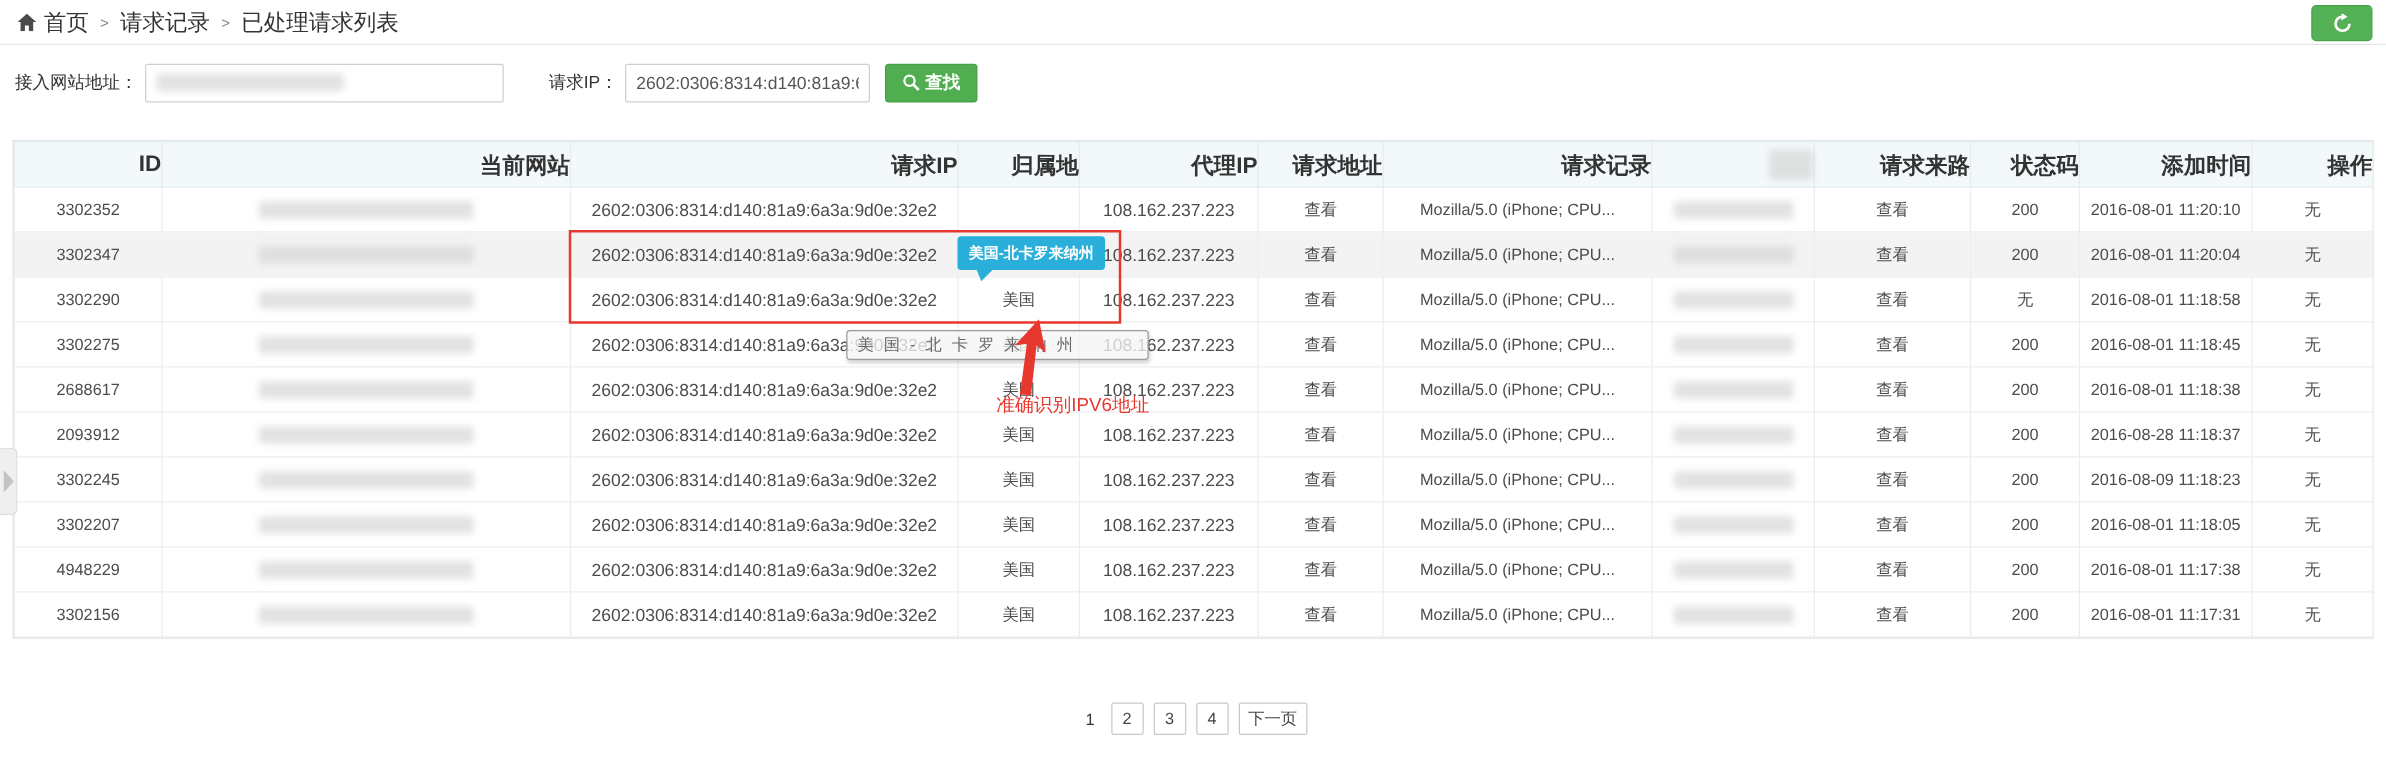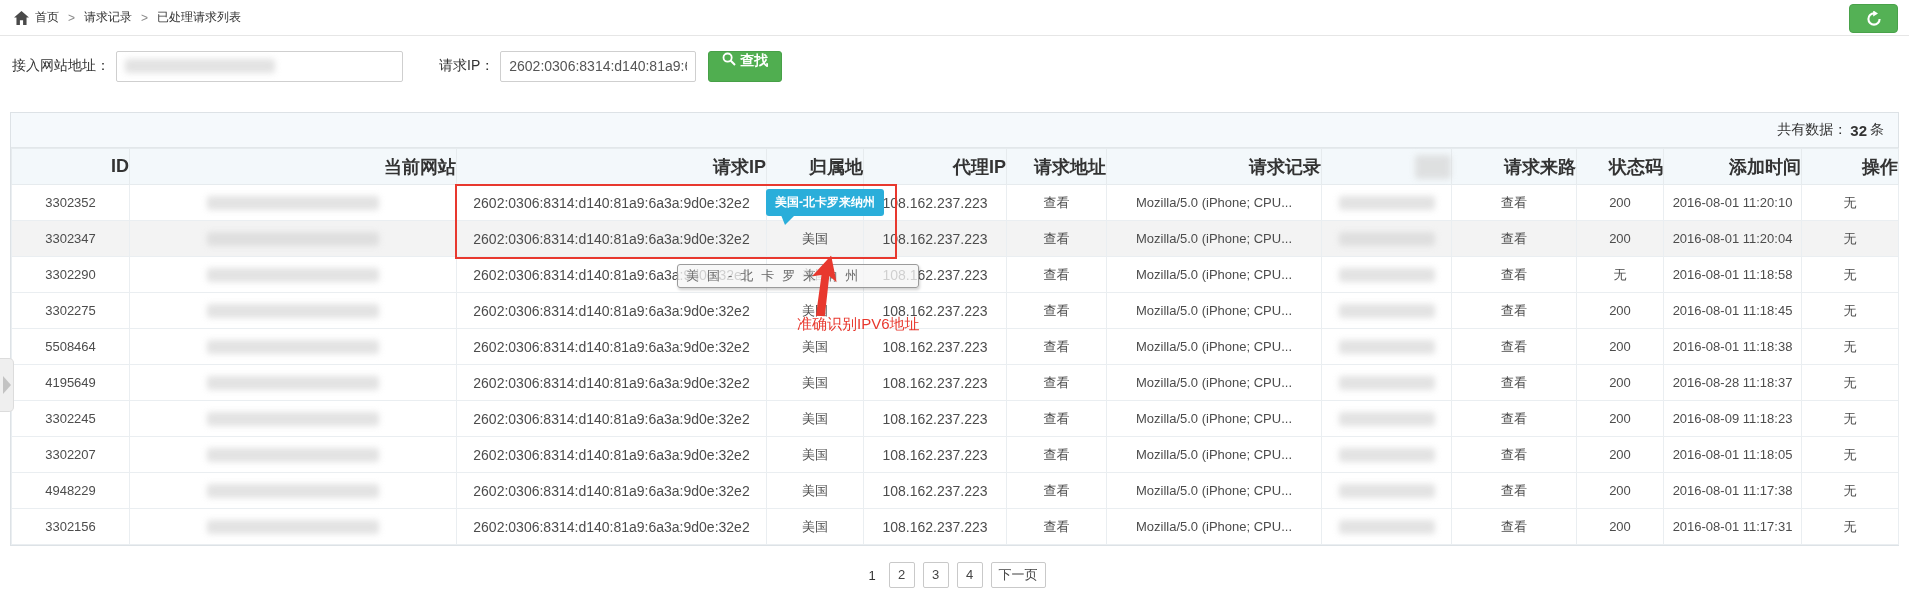--- a/index.html
+++ b/index.html
@@ -13,21 +13,21 @@
   }
   
   .crumb-bar {
     height: 36px;
     display: flex; align-items: center;
     padding: 0 14px;
     border-bottom: 1px solid #e6e6e6;
     background: #fff;
   }
   .crumb-bar .home-ic { width: 15px; height: 14px; margin-right: 6px; }
-  .crumb { font-size: 12px; color: #333; }
+  .crumb { font-size: 18px; color: #333; }
   .crumb-sep { font-size: 12px; color: #8a8a8a; margin: 0 9px; }
   .refresh-btn {
     position: absolute; top: 4px; right: 11px;
     width: 49px; height: 29px;
     background: #54b155; border: 1px solid #49a24a; border-radius: 4px;
     display: flex; align-items: center; justify-content: center;
     cursor: pointer;
   }
   
   .search-row {
@@ -42,21 +42,21 @@
     border: 1px solid #cfcfcf; border-radius: 2px;
     font-size: 14px; color: #555;
     display: flex; align-items: center; padding: 0 8px;
   }
   .fake-input { width: 287px; margin-right: 36px; }
   .real-input { width: 196px; font-family: "Liberation Sans", sans-serif; }
   .find-btn {
     margin-left: 12px; height: 31px; padding: 0 13px;
     background: #50ae50; border: 1px solid #47a047; border-radius: 3px;
     color: #fff; font-size: 14px; font-weight: bold;
-    display: flex; align-items: flex-start; gap: 4px; cursor: pointer;
+    display: flex; align-items: center; gap: 4px; cursor: pointer;
   }
   
   .blob {
     display: inline-block; height: 14px; border-radius: 3px;
     background: #d6d6d6; filter: blur(3px); opacity: .7;
     vertical-align: middle;
   }
   
   .panel {
     position: absolute; left: 10px; top: 112px; width: 1889px;
@@ -174,25 +174,20 @@
   <div class="find-btn">
     <svg width="14" height="14" viewBox="0 0 14 14">
       <circle cx="5.6" cy="5.6" r="4.1" fill="none" stroke="#fff" stroke-width="1.8"></circle>
       <line x1="8.8" y1="8.8" x2="13" y2="13" stroke="#fff" stroke-width="2"></line>
     </svg>
     <span>查找</span>
   </div>
 </div>
 
 <div class="panel">
-  <div class="panel-head">
-    <span>共有数据：</span>
-    <b>32</b>
-    <span>条</span>
-  </div>
 
   <table>
     <colgroup>
       <col style="width:118px">
         <col style="width:327px">
         <col style="width:310px">
       <col style="width:97px">
         <col style="width:143px">
         <col style="width:100px">
       <col style="width:215px">
@@ -269,35 +264,35 @@
     <td style="font-size:14px;">108.162.237.223</td>
     <td class="link-cell">查看</td>
     <td>Mozilla/5.0 (iPhone; CPU...</td>
     <td><span class="blob" style="width:96px;"></span></td>
     <td class="link-cell">查看</td>
     <td>200</td>
     <td>2016-08-01 11:18:45</td>
     <td>无</td>
   </tr>
         <tr>
-    <td>5508464</td>
+    <td>2688617</td>
     <td><span class="blob" style="width:172px;"></span></td>
     <td style="font-size:14px;">2602:0306:8314:d140:81a9:6a3a:9d0e:32e2</td>
     <td>美国</td>
     <td style="font-size:14px;">108.162.237.223</td>
     <td class="link-cell">查看</td>
     <td>Mozilla/5.0 (iPhone; CPU...</td>
     <td><span class="blob" style="width:96px;"></span></td>
     <td class="link-cell">查看</td>
     <td>200</td>
     <td>2016-08-01 11:18:38</td>
     <td>无</td>
   </tr>
         <tr>
-    <td>4195649</td>
+    <td>2093912</td>
     <td><span class="blob" style="width:172px;"></span></td>
     <td style="font-size:14px;">2602:0306:8314:d140:81a9:6a3a:9d0e:32e2</td>
     <td>美国</td>
     <td style="font-size:14px;">108.162.237.223</td>
     <td class="link-cell">查看</td>
     <td>Mozilla/5.0 (iPhone; CPU...</td>
     <td><span class="blob" style="width:96px;"></span></td>
     <td class="link-cell">查看</td>
     <td>200</td>
     <td>2016-08-28 11:18:37</td>

